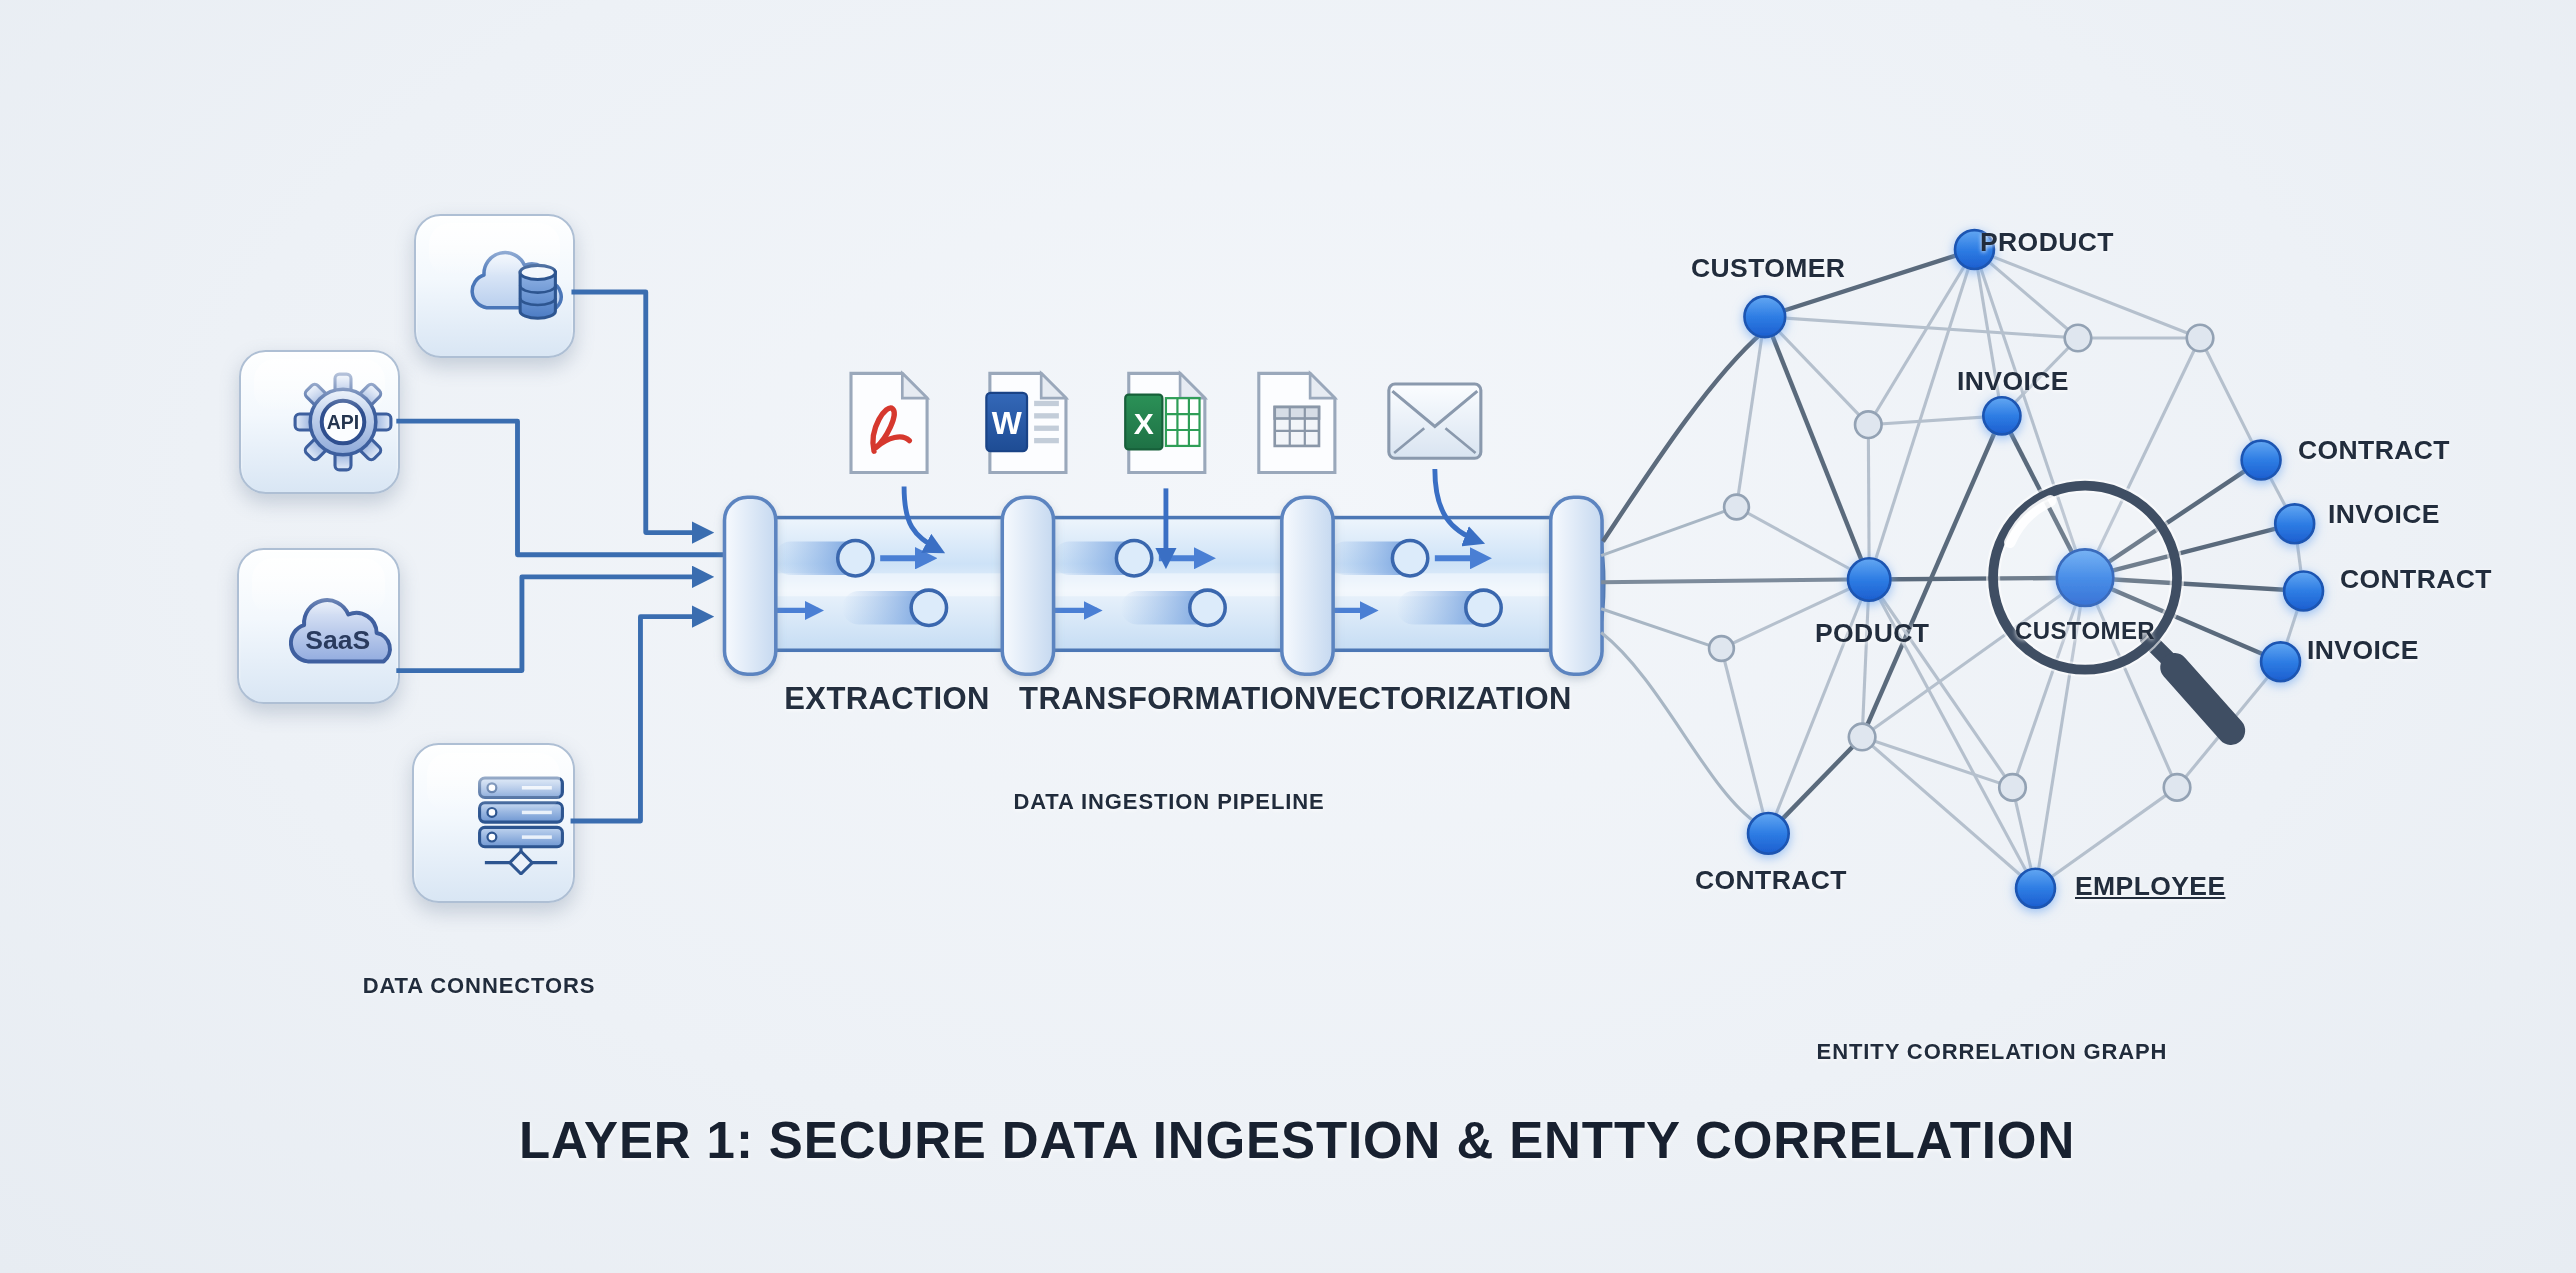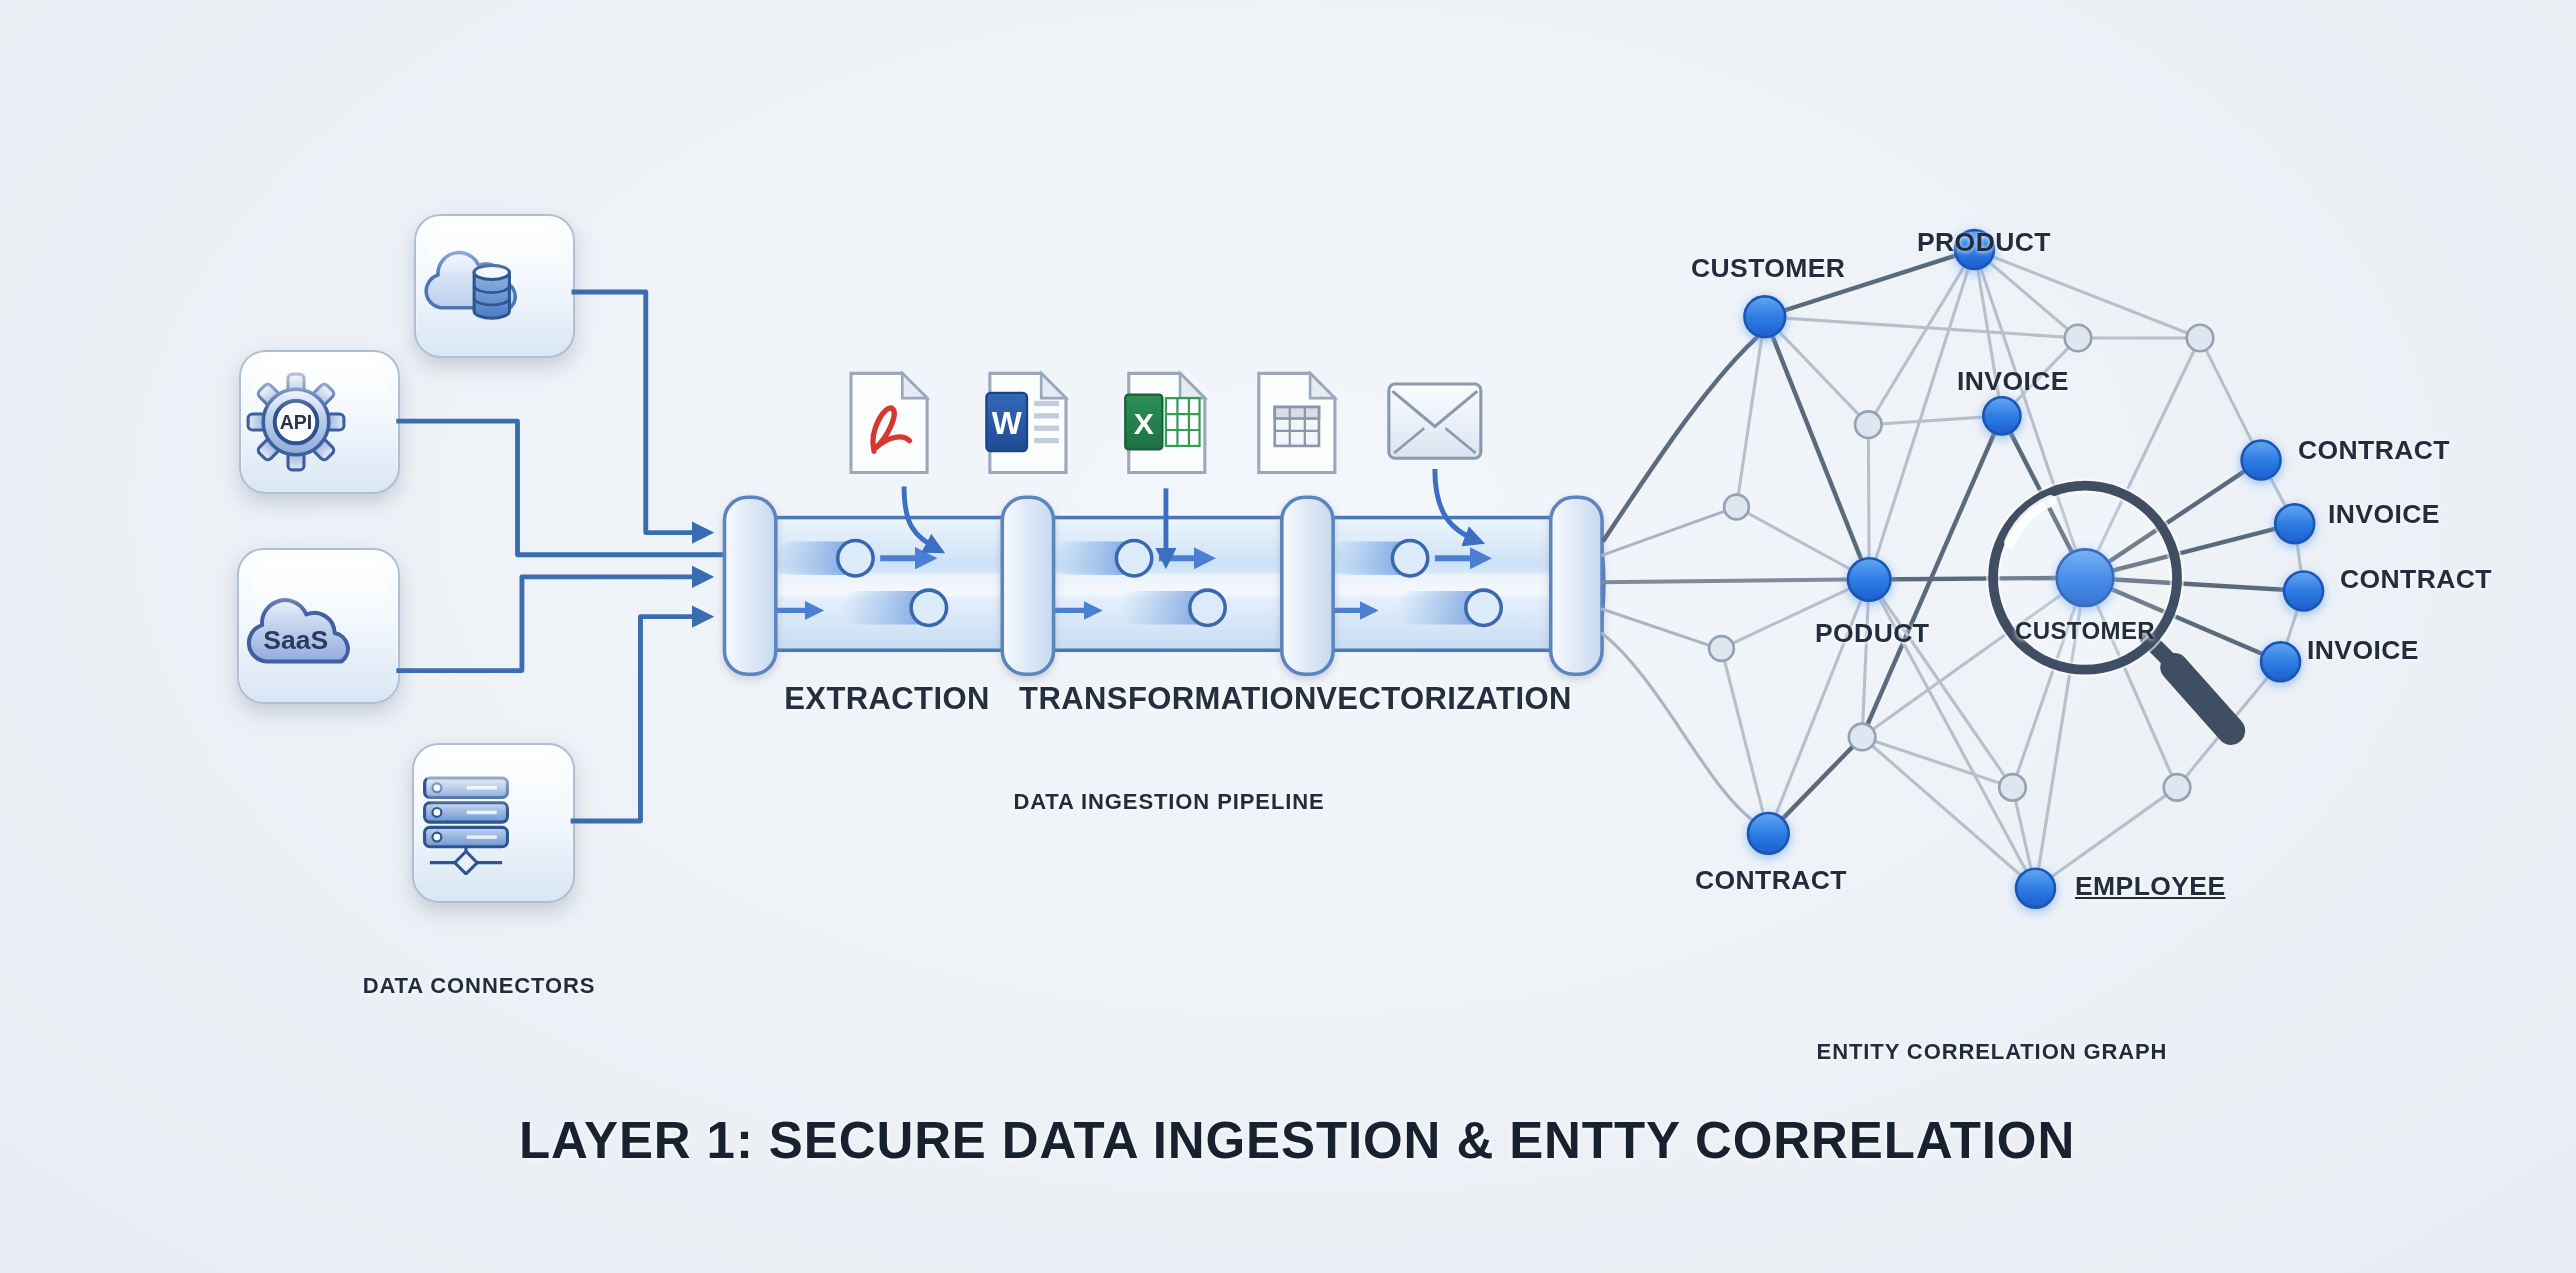--- a/index.html
+++ b/index.html
@@ -7,21 +7,21 @@
   #canvas{position:relative;width:2576px;height:1274px;
     background:radial-gradient(ellipse at 50% 40%, #f3f6fa 0%, #edf1f6 60%, #e7ecf2 100%);}
   svg{display:block;}
   #scene{position:absolute;left:0;top:0;}
 
   
   .tile{position:absolute;border-radius:26.5px;
     background:linear-gradient(180deg,#feffff 0%,#f3f8fd 45%,#d9e6f4 100%);
     border:2.7px solid #aebfd4;
     box-shadow:0 8.8px 19.5px rgba(90,110,140,.28), inset 0 1.8px 2.7px rgba(255,255,255,.9);
-    display:flex;align-items:center;justify-content:flex-start;}
+    display:flex;align-items:center;justify-content:flex-end;}
   .tile:after{content:"";position:absolute;left:8%;top:5%;width:84%;height:38%;
     border-radius:21px;background:linear-gradient(180deg,rgba(255,255,255,.85),rgba(255,255,255,0));pointer-events:none;}
 
   
   .lbl{position:absolute;white-space:nowrap;color:#212c3c;font-weight:bold;
     text-shadow:0 0.9px 4.4px rgba(255,255,255,.9);}
   .caption{font-size:22px;letter-spacing:0.9px;transform:translateX(-50%);}
   .stage{font-size:31px;letter-spacing:0.4px;transform:translateX(-50%);color:#242f3f;}
   .nodelbl{font-size:26.5px;letter-spacing:0.4px;color:#222d3d;}
   .nodelbl.centered{transform:translateX(-50%);font-size:24px;}
@@ -359,21 +359,21 @@
 
   <div class="lbl caption" style="left:479px;top:973px;">DATA CONNECTORS</div>
   <div class="lbl caption" style="left:1169px;top:789px;">DATA INGESTION PIPELINE</div>
   <div class="lbl caption" style="left:1992px;top:1006px;margin-top:33px;">ENTITY CORRELATION GRAPH</div>
 
   <div class="lbl stage" style="left:887px;top:681px;">EXTRACTION</div>
   <div class="lbl stage" style="left:1168px;top:681px;">TRANSFORMATION</div>
   <div class="lbl stage" style="left:1444px;top:681px;">VECTORIZATION</div>
 
   <div class="lbl nodelbl" style="left:1691px;top:253px;">CUSTOMER</div>
-  <div class="lbl nodelbl" style="left:1917px;top:227px;">PRODUCT</div>
+  <div class="lbl nodelbl" style="left:1980px;top:227px;">PRODUCT</div>
   <div class="lbl nodelbl" style="left:1957px;top:366px;">INVOICE</div>
   <div class="lbl nodelbl" style="left:1815px;top:618px;">PODUCT</div>
   <div class="lbl nodelbl centered" style="left:2085px;top:617px;">CUSTOMER</div>
   <div class="lbl nodelbl" style="left:2298px;top:435px;">CONTRACT</div>
   <div class="lbl nodelbl" style="left:2328px;top:499px;">INVOICE</div>
   <div class="lbl nodelbl" style="left:2340px;top:564px;">CONTRACT</div>
   <div class="lbl nodelbl" style="left:2307px;top:635px;">INVOICE</div>
   <div class="lbl nodelbl" style="left:1695px;top:865px;">CONTRACT</div>
   <div class="lbl nodelbl" style="left:2075px;top:871px;text-decoration:underline;">EMPLOYEE</div>
 

